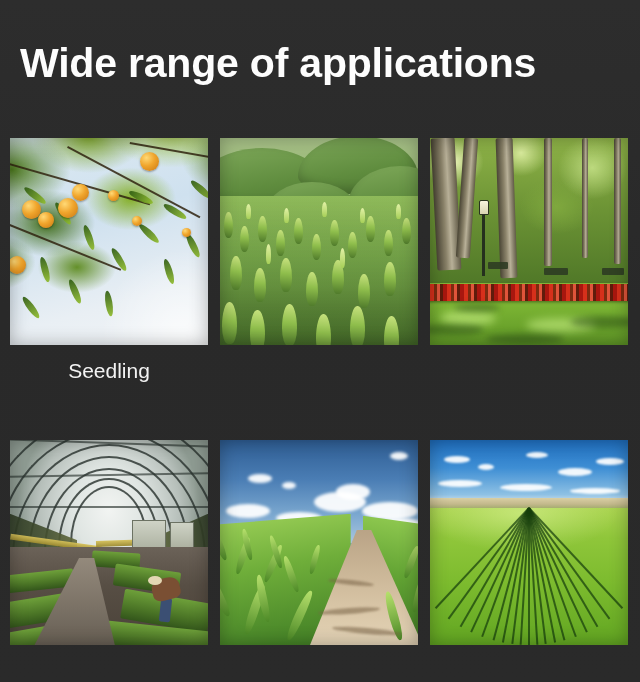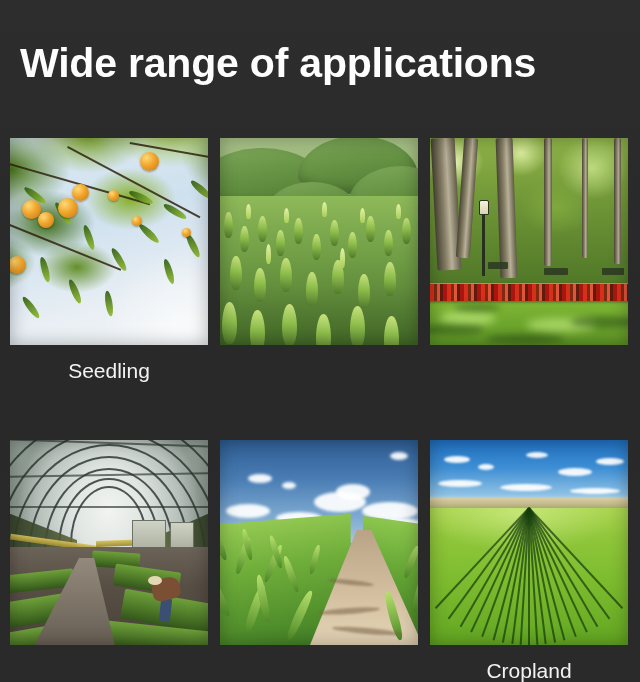--- a/index.html
+++ b/index.html
@@ -587,18 +587,17 @@
               <div class="furrow" style="left:50%;top:0;width:2px;height:100%;transform:translateX(-1px) rotate(25deg);transform-origin:top center"></div>
               <div class="furrow" style="left:50%;top:0;width:2px;height:100%;transform:translateX(-1px) rotate(30deg);transform-origin:top center"></div>
               <div class="furrow" style="left:50%;top:0;width:2px;height:100%;transform:translateX(-1px) rotate(36deg);transform-origin:top center"></div>
               <div class="furrow" style="left:50%;top:0;width:2px;height:100%;transform:translateX(-1px) rotate(-36deg);transform-origin:top center"></div>
               <div class="furrow" style="left:50%;top:0;width:2px;height:100%;transform:translateX(-1px) rotate(-43deg);transform-origin:top center"></div>
               <div class="furrow" style="left:50%;top:0;width:2px;height:100%;transform:translateX(-1px) rotate(43deg);transform-origin:top center"></div>
             </div>
             <div class="vignette"></div>
           </div>
         </div>
-        <div class="caption">Cropland</div>
       </div>
     </div>
 
   </div>
 </div>
 
 </body></html>

